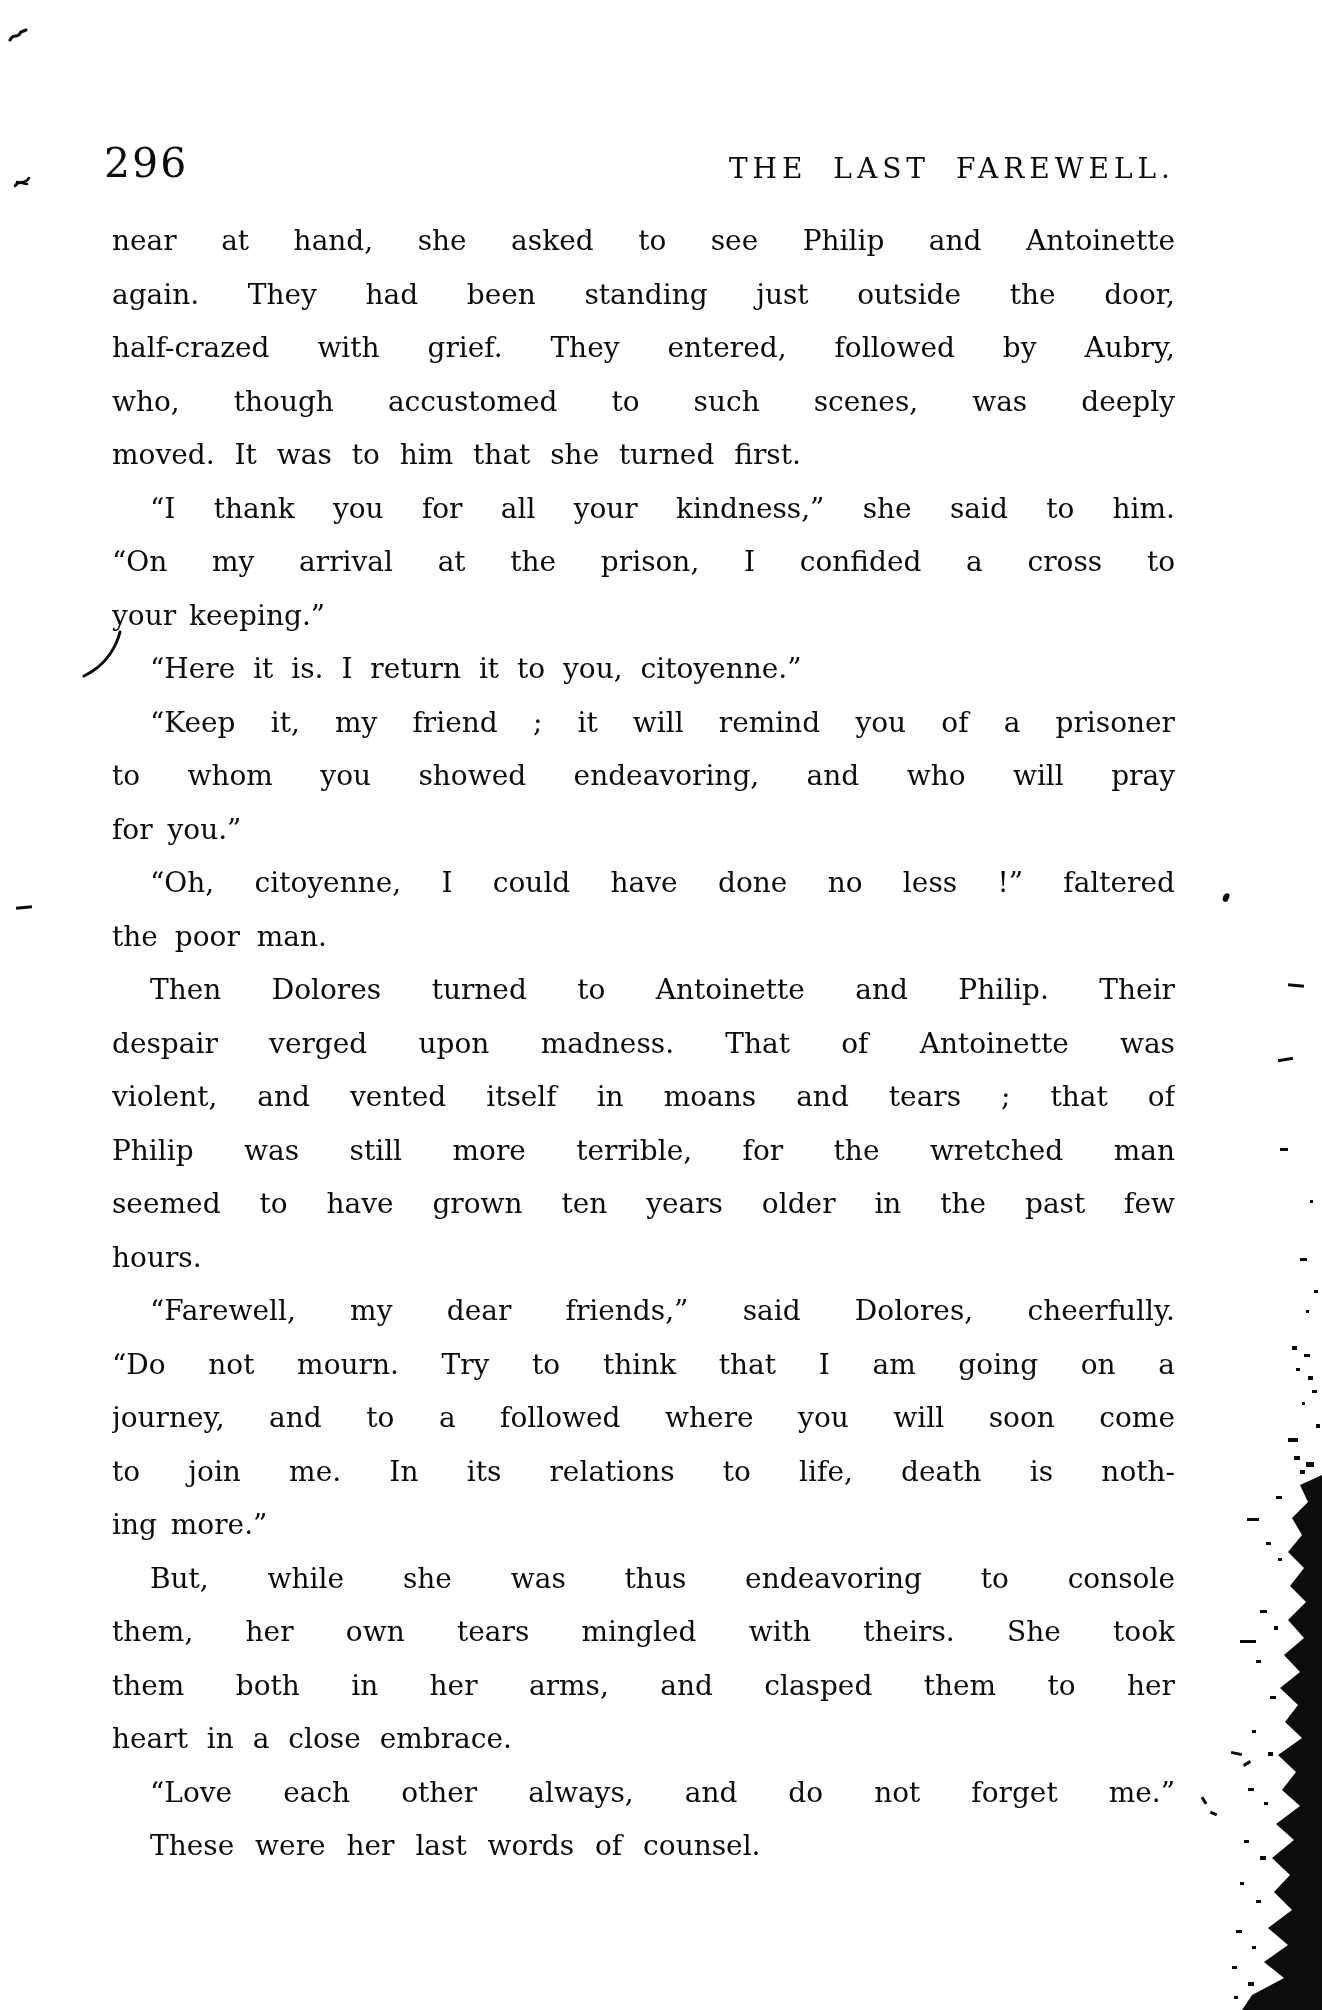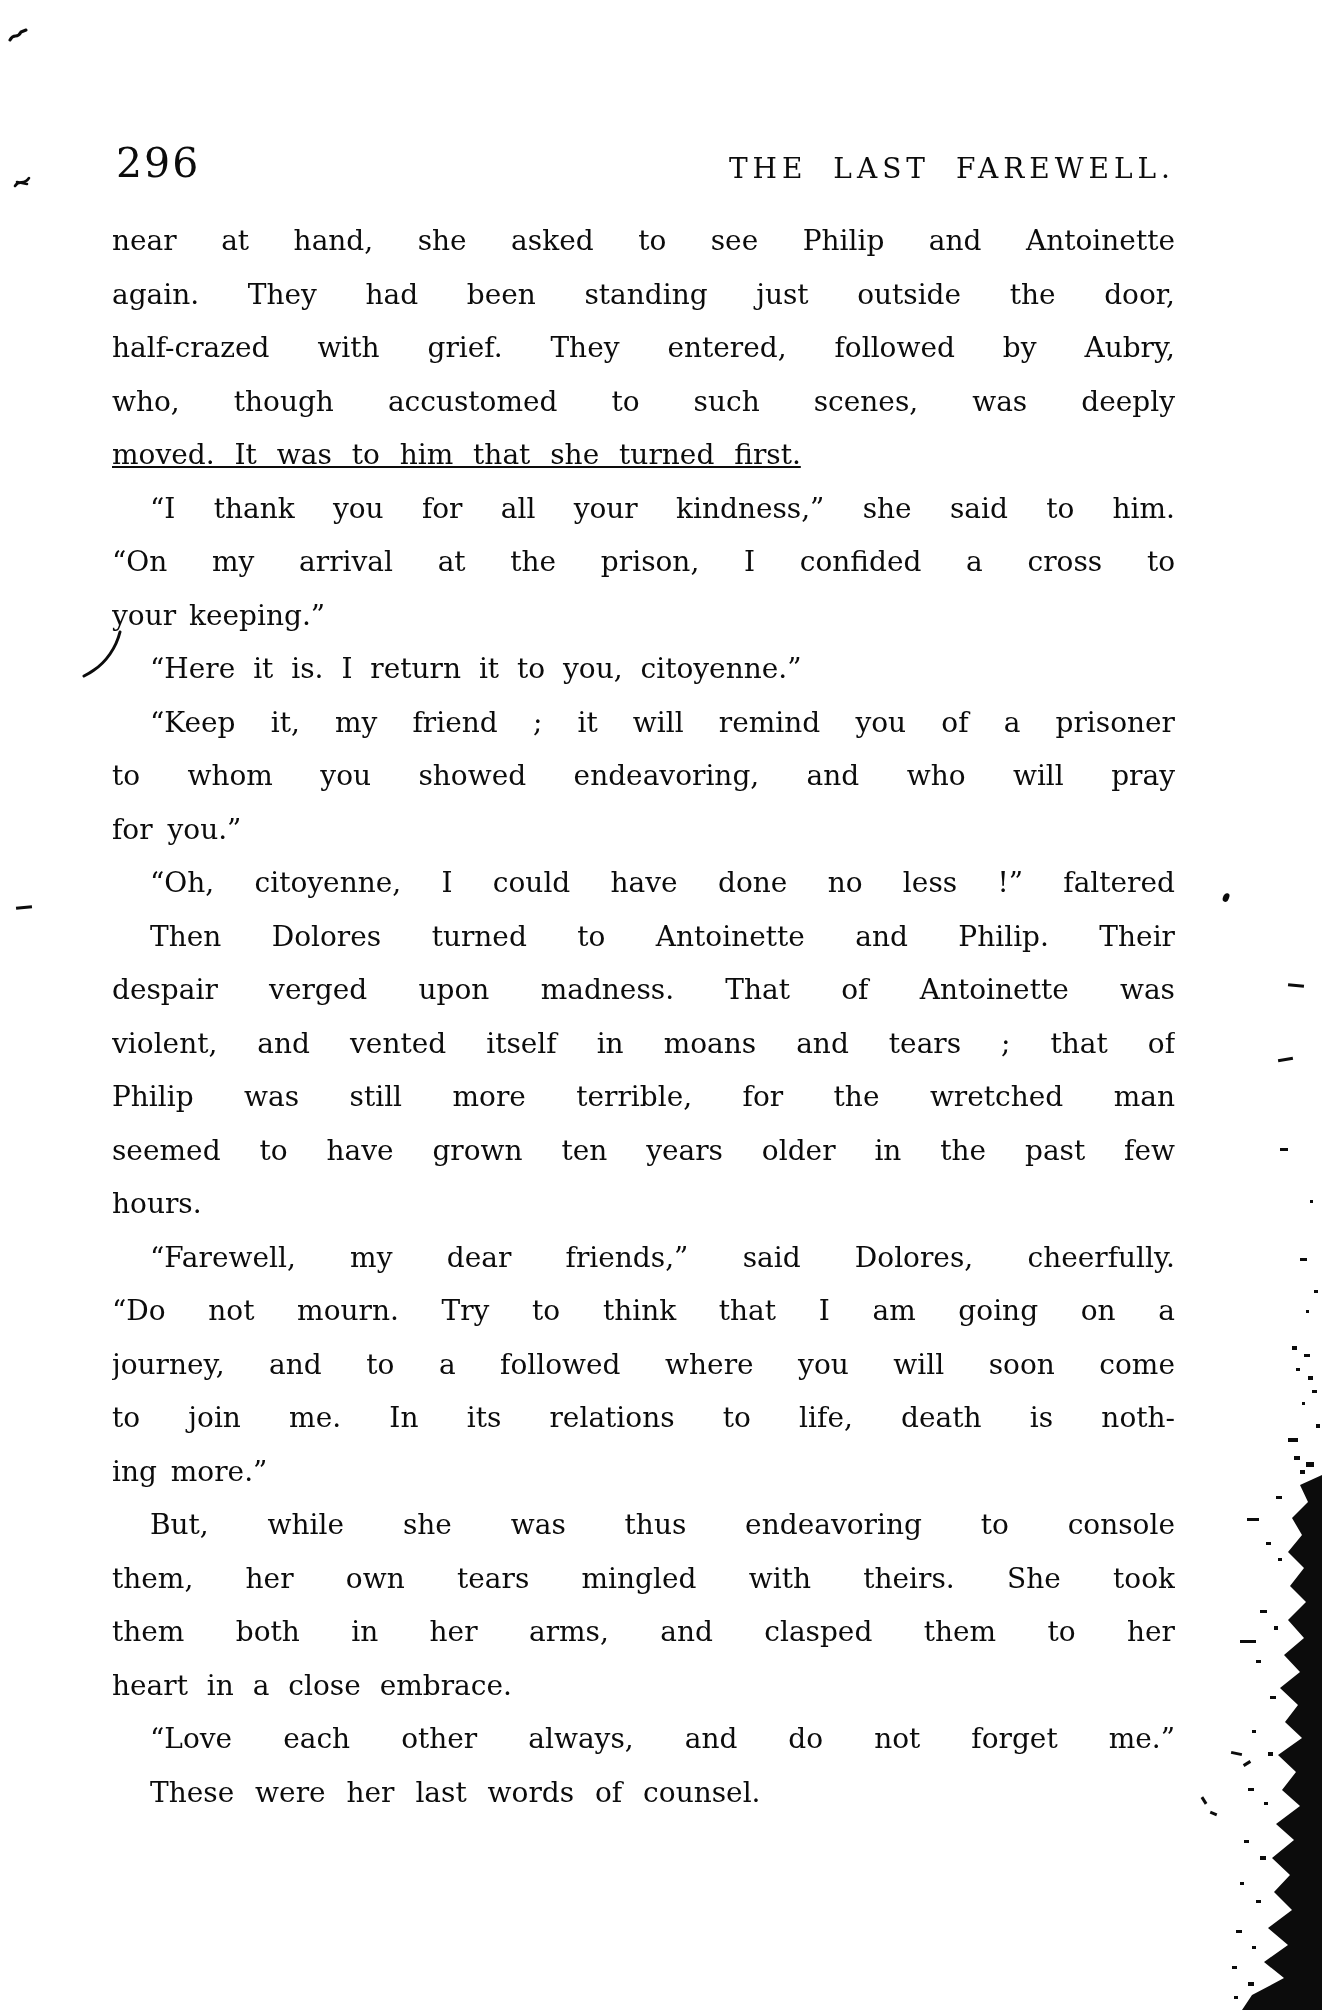--- a/index.html
+++ b/index.html
@@ -14,21 +14,21 @@
     overflow: hidden;
     font-family: "DejaVu Serif", serif;
     color: #0c0c0c;
   }
   .page {
     position: absolute;
     inset: 0;
   }
   .page-number {
     position: absolute;
-    left: 116px;
+    left: 104px;
     top: 140px;
     font-size: 41px;
     line-height: 46px;
     letter-spacing: 2px;
   }
   .running-head {
     position: absolute;
     left: 112px;
     top: 152px;
     width: 1063px;
@@ -73,29 +73,30 @@
 <div class="page">
 
   <div class="page-number">296</div>
   <div class="running-head">THE LAST FAREWELL.</div>
 
   <div class="textblock">
       <div class="line j">near at hand, she asked to see Philip and Antoinette</div>
       <div class="line j">again. They had been standing just outside the door,</div>
       <div class="line j">half-crazed with grief. They entered, followed by Aubry,</div>
       <div class="line j">who, though accustomed to such scenes, was deeply</div>
-      <div class="line" style="word-spacing: 11px; text-decoration: underline;">moved. It was to him that she turned first.</div>
+      <div class="line" style="word-spacing: 11px;">moved. It was to him that she turned first.</div>
       <div class="line j ind">“I thank you for all your kindness,” she said to him.</div>
       <div class="line j">“On my arrival at the prison, I confided a cross to</div>
       <div class="line" style="word-spacing: 4px;">your keeping.”</div>
       <div class="line ind" style="word-spacing: 9px;">“Here it is. I return it to you, citoyenne.”</div>
       <div class="line j ind">“Keep it, my friend ; it will remind you of a prisoner</div>
       <div class="line j">to whom you showed endeavoring, and who will pray</div>
       <div class="line" style="word-spacing: 6px;">for you.”</div>
       <div class="line j ind">“Oh, citoyenne, I could have done no less !” faltered</div>
+      <div class="line" style="word-spacing: 8px;">the poor man.</div>
       <div class="line j ind">Then Dolores turned to Antoinette and Philip. Their</div>
       <div class="line j">despair verged upon madness. That of Antoinette was</div>
       <div class="line j">violent, and vented itself in moans and tears ; that of</div>
       <div class="line j">Philip was still more terrible, for the wretched man</div>
       <div class="line j">seemed to have grown ten years older in the past few</div>
       <div class="line">hours.</div>
       <div class="line j ind">“Farewell, my dear friends,” said Dolores, cheerfully.</div>
       <div class="line j">“Do not mourn. Try to think that I am going on a</div>
       <div class="line j">journey, and to a followed where you will soon come</div>
       <div class="line j">to join me. In its relations to life, death is noth-</div>

